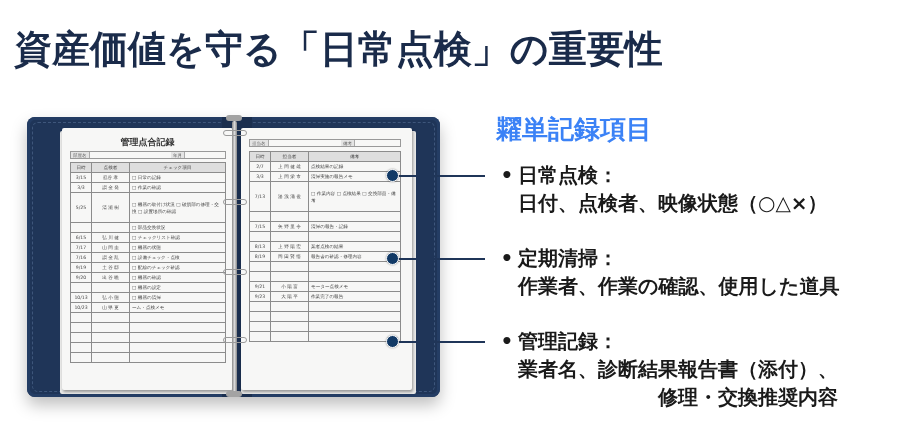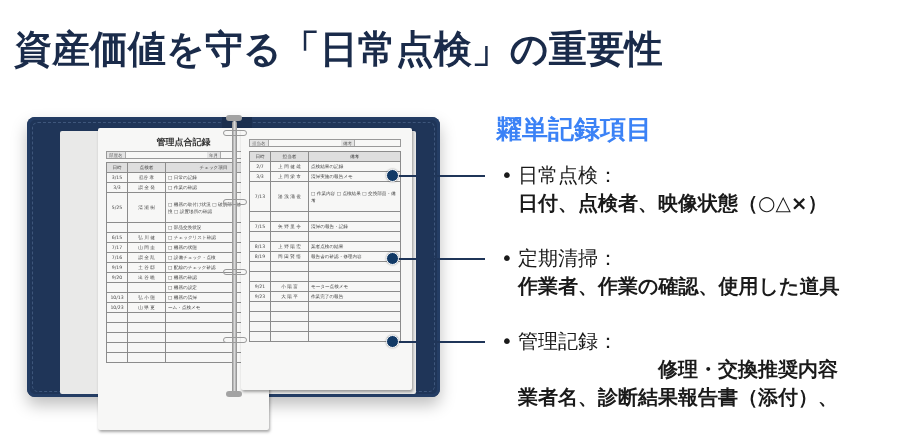--- a/index.html
+++ b/index.html
@@ -25,21 +25,21 @@
     .spine {
       position: absolute; left: 195px; top: 0; width: 30px; height: 280px;
       background: #1b2f4f;
     }
 
     .page {
       position: absolute; background: #f7f7f6;
       box-shadow: 1px 2px 3px rgba(0,0,0,0.35);
       border-radius: 2px;
     }
-    .page.left { left: 35px; top: 11px; width: 171px; height: 302px; margin-left: 36px; }
+    .page.left { left: 35px; top: 11px; width: 171px; height: 262px; }
     .page.right { left: 214px; top: 11px; width: 171px; height: 262px; }
     .page-stack {
       position: absolute; background: #e9e9e8; border-radius: 2px;
     }
     .page-stack.left { left: 33px; top: 14px; width: 173px; height: 263px; }
     .page-stack.right { left: 214px; top: 14px; width: 175px; height: 263px; }
 
     .page-title {
       position: absolute; left: 0; width: 100%; top: 8px; text-align: center;
       font-size: 9px; font-weight: bold; color: #333;
@@ -87,21 +87,21 @@
       position: absolute; height: 1.5px; background: #1f3558;
     }
 
     .section-heading {
       position: absolute; left: 496px; top: 112px;
       font-size: 26px; font-weight: bold; color: #3b82f6; white-space: nowrap;
     }
     .item {
       position: absolute; left: 496px; font-size: 20px; color: #1a1a1a; line-height: 28px;
     }
-    .item .label { font-weight: normal; display: block; white-space: nowrap; }
+    .item .label { font-weight: bold; display: block; white-space: nowrap; }
     .item .label::before { content: "•"; display: inline-block; width: 22px; text-align: center; }
     .item .detail { display: block; padding-left: 22px; white-space: nowrap; font-weight: bold; text-align: right; }
   </style>
 </head>
 <body>
 
 <div class="title">資産価値を守る「日常点検」の重要性</div>
 
 <div class="binder">
   <div class="binder-stitch"></div>
@@ -346,15 +346,15 @@
 <div class="item" style="top:161px;">
   <span class="label">日常点検：</span>
   <span class="detail">日付、点検者、映像状態（○△×）</span>
 </div>
 <div class="item" style="top:244px;">
   <span class="label">定期清掃：</span>
   <span class="detail">作業者、作業の確認、使用した道具</span>
 </div>
 <div class="item" style="top:327px;">
   <span class="label">管理記録：</span>
+  <span class="detail">業者名、診断結果報告書（添付）、</span>
   <span class="detail">修理・交換推奨内容</span>
-  <span class="detail">業者名、診断結果報告書（添付）、</span>
 </div>
 
 </body></html>

